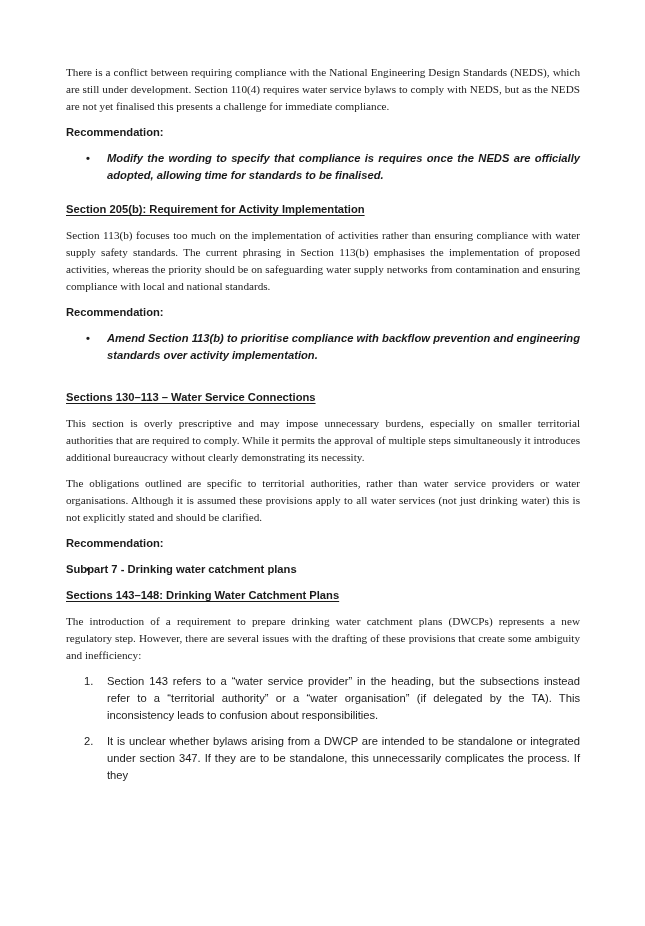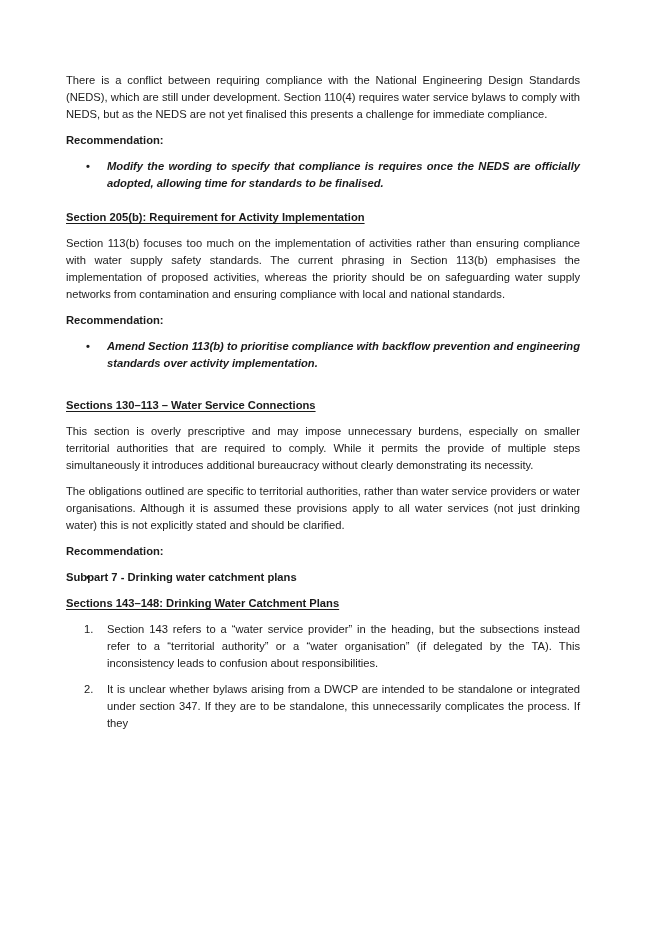--- a/index.html
+++ b/index.html
@@ -29,22 +29,23 @@
       text-underline-offset: 2px;
       margin: 0 0 9px 0;
       font-size: 11.2px;
     }
     .h-plain {
       font-weight: bold;
       margin: 0 0 9px 0;
       font-size: 11.2px;
     }
     p.body {
-      margin: 8px 0 9px 0;
+      margin: 0 0 9px 0;
       text-align: justify;
+      font-family: Liberation Serif, serif;
     }
     .rec-label {
       font-weight: bold;
       margin: 0 0 9px 0;
     }
     ul.rec-list {
       list-style: none;
       margin: 0 0 9px 0;
       padding: 0;
     }
@@ -106,33 +107,34 @@
         <span class="bullet">•</span>
         <span>Amend Section 113(b) to prioritise compliance with backflow prevention and engineering standards over activity implementation.</span>
       </li>
     </ul>
   </div>
 
   <div class="gap-sm" style="height:16px"></div>
 
   <div>
     <div class="h-underline">Sections 130–113 – Water Service Connections</div>
-    <p class="body">This section is overly prescriptive and may impose unnecessary burdens, especially on smaller territorial authorities that are required to comply. While it permits the provide of multiple steps simultaneously it introduces additional bureaucracy without clearly demonstrating its necessity.</p>
+    <p class="body">This section is overly prescriptive and may impose unnecessary burdens, especially on smaller territorial authorities that are required to comply. While it permits the approval of multiple steps simultaneously it introduces additional bureaucracy without clearly demonstrating its necessity.</p>
     <p class="body">The obligations outlined are specific to territorial authorities, rather than water service providers or water organisations. Although it is assumed these provisions apply to all water services (not just drinking water) this is not explicitly stated and should be clarified.</p>
     <div class="rec-label">Recommendation:</div>
     <ul class="rec-list">
       <li>
         <span class="bullet">•</span>
       </li>
     </ul>
   </div>
 
   <div>
     <div class="h-plain">Subpart 7 - Drinking water catchment plans</div>
     <div class="h-underline">Sections 143–148: Drinking Water Catchment Plans</div>
+    <p class="body">The introduction of a requirement to prepare drinking water catchment plans (DWCPs) represents a new regulatory step. However, there are several issues with the drafting of these provisions that create some ambiguity and inefficiency:</p>
     <ol class="issues">
       <li>
         <span class="num">1.</span>
         <span>Section 143 refers to a “water service provider” in the heading, but the subsections instead refer to a “territorial authority” or a “water organisation” (if delegated by the TA). This inconsistency leads to confusion about responsibilities.</span>
       </li>
       <li>
         <span class="num">2.</span>
         <span>It is unclear whether bylaws arising from a DWCP are intended to be standalone or integrated under section 347. If they are to be standalone, this unnecessarily complicates the process. If they</span>
       </li>
     </ol>

